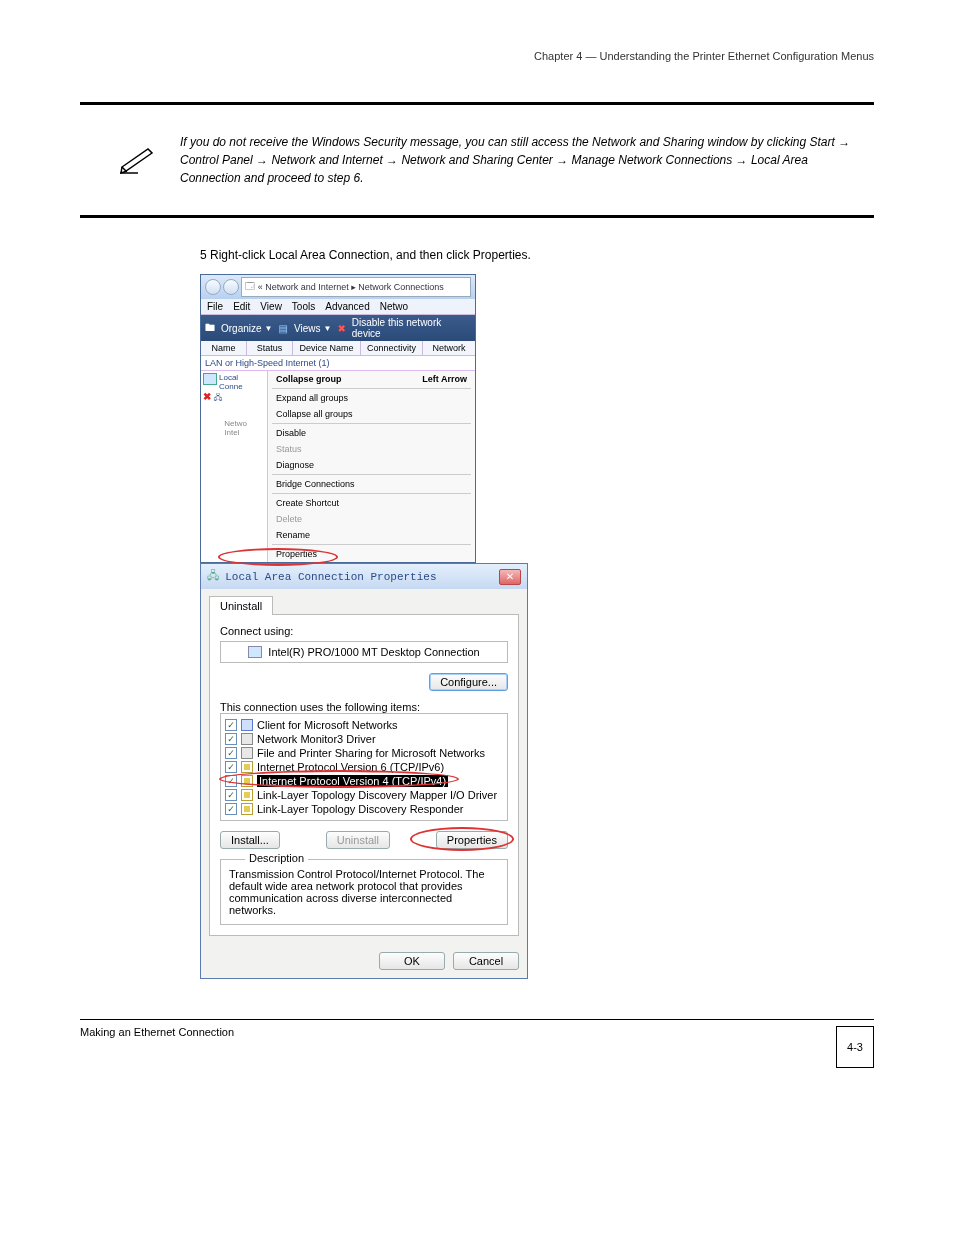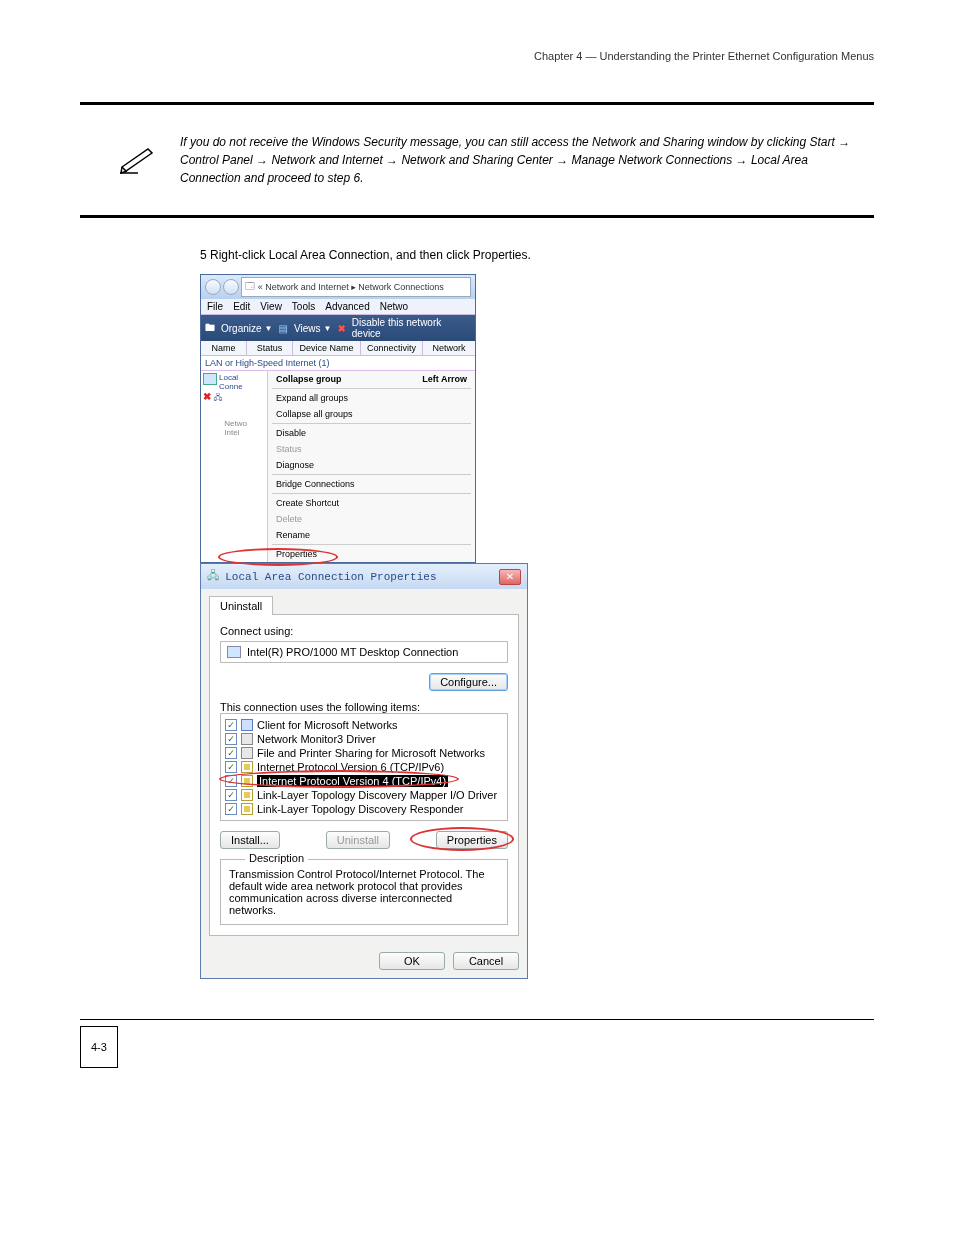--- a/index.html
+++ b/index.html
@@ -190,20 +190,21 @@
     margin: 0 8px 8px 8px;
     border: 1px solid #bbb;
     padding: 10px;
   }
   .fieldrow {
     border: 1px solid #bbb;
     padding: 4px 6px;
     display:flex; align-items:center; gap:6px;
     margin: 4px 0 10px 0;
     font-size: 11px;
+    justify-content: center;
   }
   .nic-icon { width:14px; height:12px; background:#cfe6ff; border:1px solid #88a; }
   .rightbtn { text-align: right; margin-bottom: 10px; }
   .winbtn {
     background: linear-gradient(#fdfdfd,#e6e6e6);
     border: 1px solid #9aa;
     border-radius: 3px;
     padding: 2px 10px;
     font-size: 11px;
   }
@@ -447,16 +448,17 @@
         <span>Transmission Control Protocol/Internet Protocol. The default wide area network protocol that provides communication across diverse interconnected networks.</span>
       </div>
     </div>
     <div class="dlg-footer">
       <button class="winbtn" style="min-width:66px">OK</button>
       <button class="winbtn" style="min-width:66px">Cancel</button>
     </div>
   </div>
 
   <div class="page-footer">
+    <span>Making an Ethernet Connection</span>
     <span class="page-num-box">4-3</span>
   </div>
 
 </div>
 
 </body></html>

